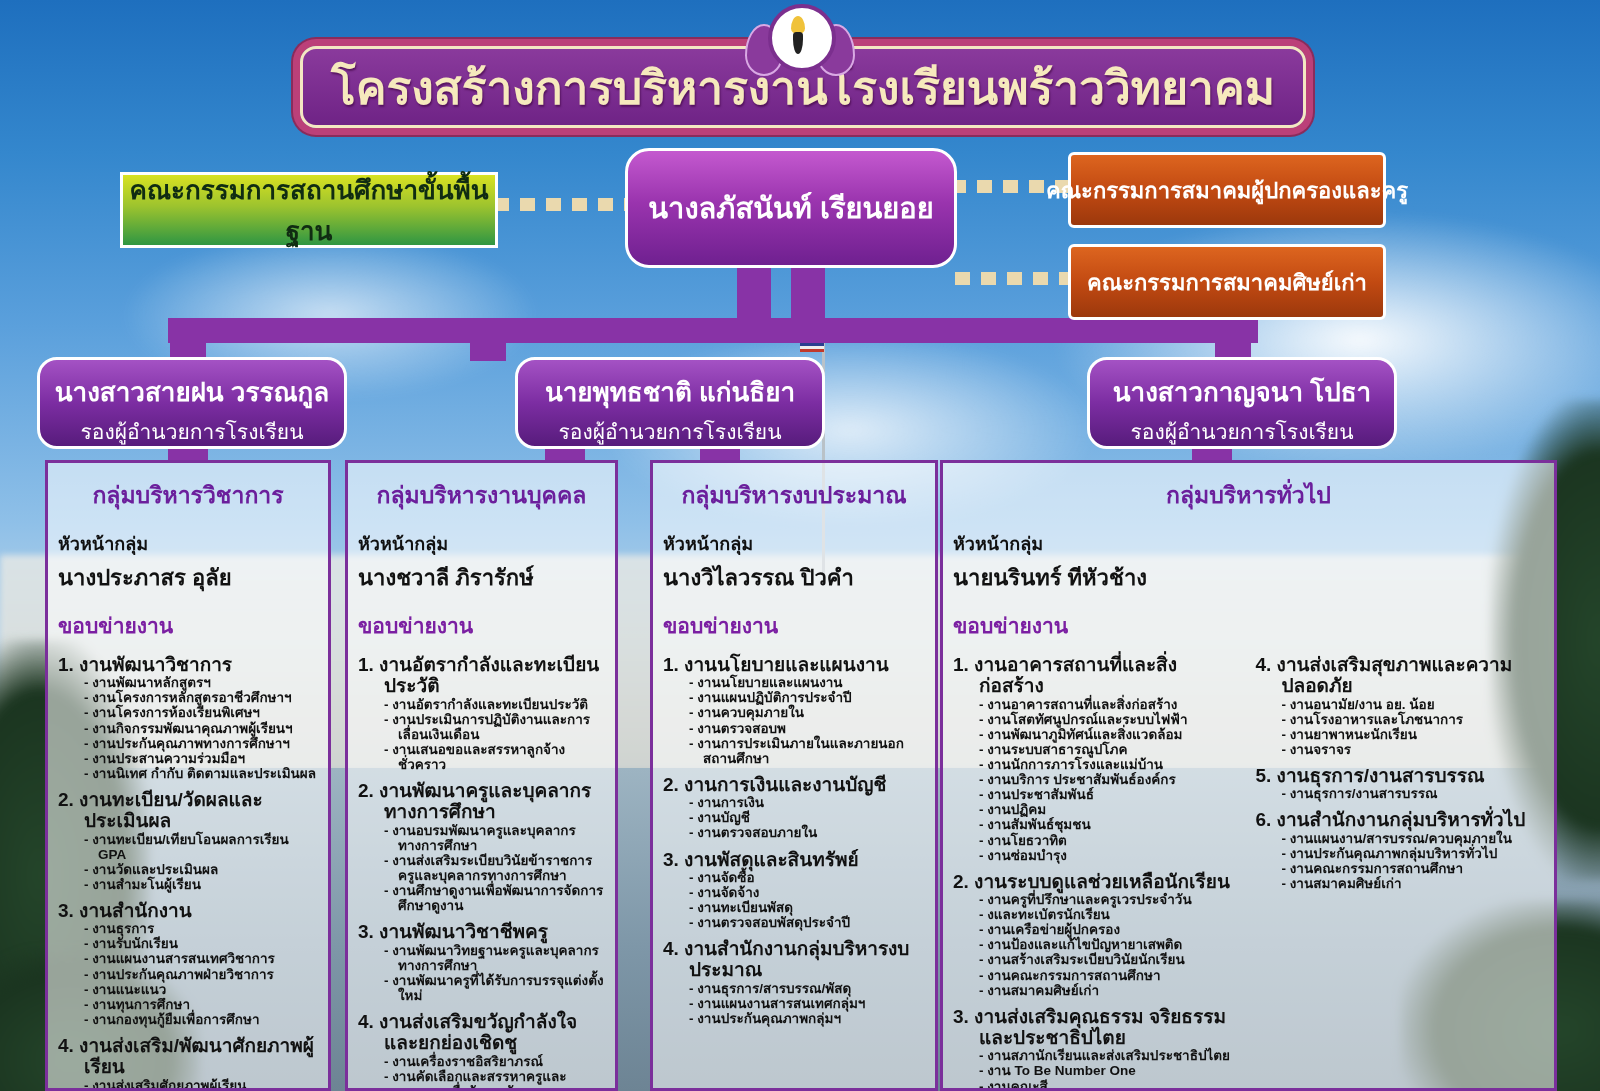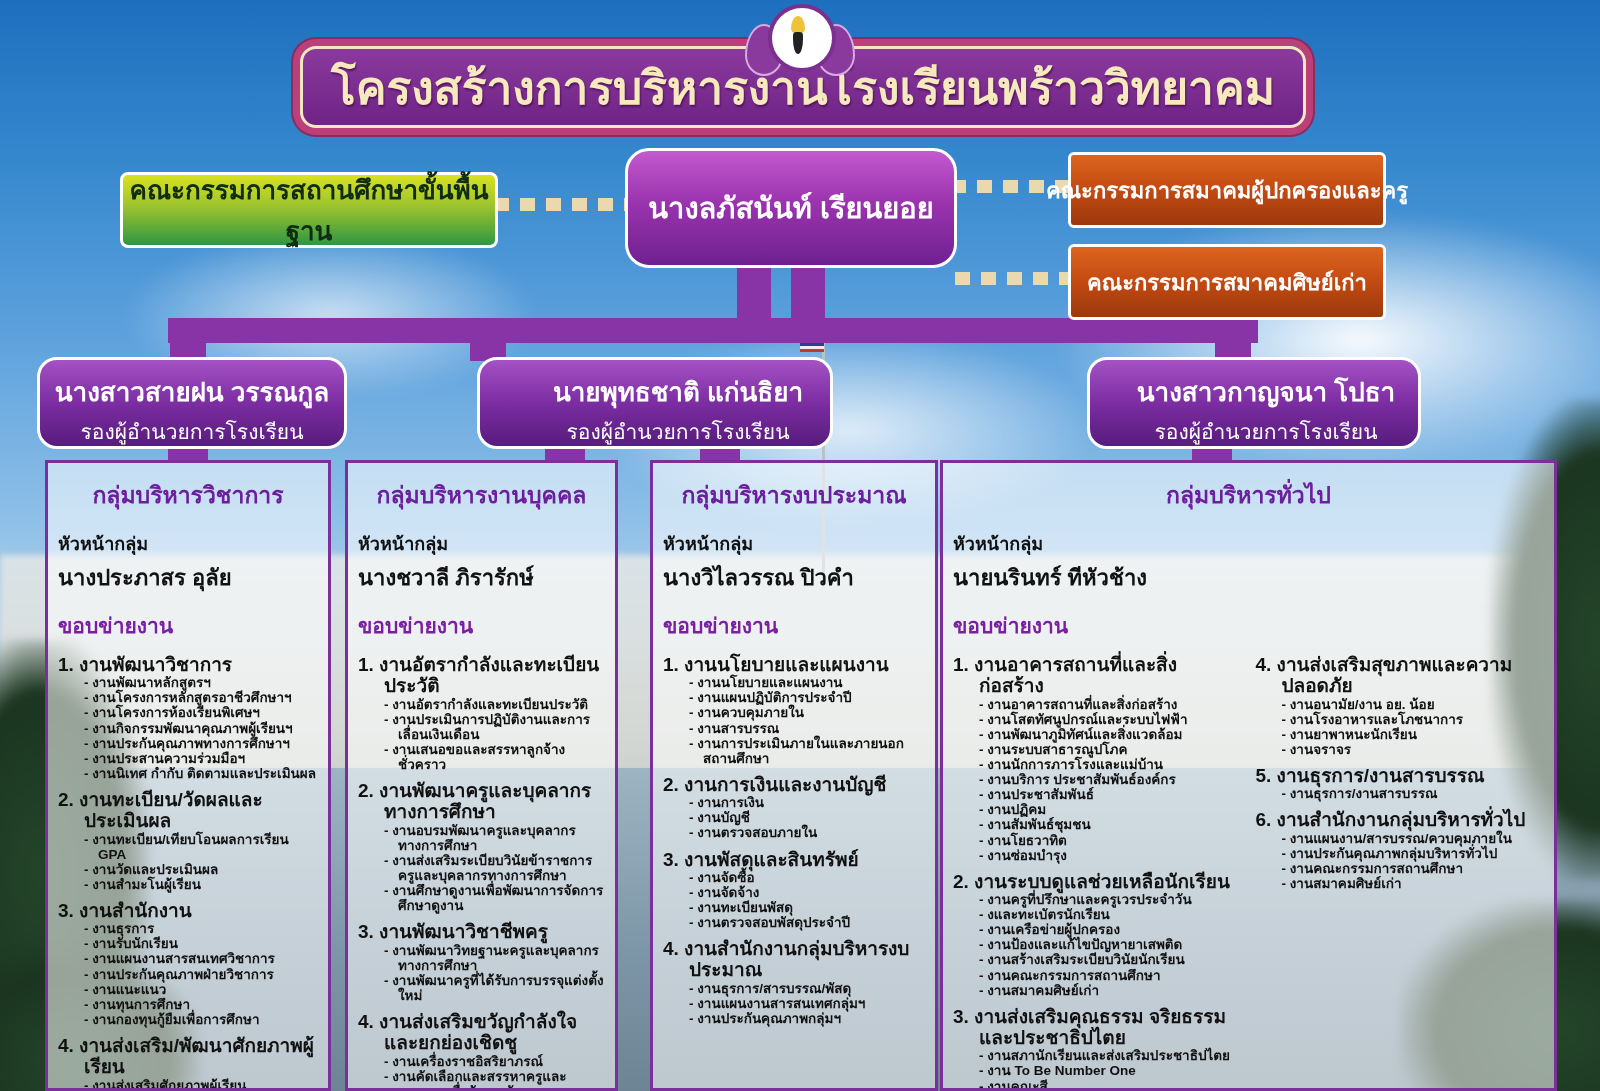--- a/index.html
+++ b/index.html
@@ -38,37 +38,37 @@
   .logo .flame{position:absolute;left:46px;top:14px;width:14px;height:18px;background:#f0c23a;border-radius:50% 50% 50% 50%/70% 70% 30% 30%;}
   .logo .drop{position:absolute;left:48px;top:30px;width:10px;height:22px;background:#222;border-radius:40% 40% 60% 60%/20% 20% 80% 80%;}
 
   
   .pline{position:absolute;background:#8833a6;}
   .dash{position:absolute;height:13px;background:repeating-linear-gradient(90deg,#ead9ae 0 15px,rgba(0,0,0,0) 15px 26px);}
 
   
   .box{position:absolute;display:flex;flex-direction:column;align-items:center;justify-content:center;text-align:center;}
   .greenbox{left:120px;top:172px;width:372px;height:70px;background:linear-gradient(180deg,#d9e222 0%,#9cc32e 45%,#2f9643 100%);
-            border:3px solid #fff;border-radius:8px;}
+            border:3px solid #fff;border-radius:0;}
   .greenbox .lbl{color:#102c12;font-size:26px;font-weight:700;}
   .dirbox{left:625px;top:148px;width:326px;height:114px;background:linear-gradient(180deg,#c459cf 0%,#9a34ae 45%,#6f2090 100%);
           border:3px solid #fff;border-radius:24px;}
   .dirbox .nm{color:#fff;font-size:29px;font-weight:700;}
   .dirbox .ps{color:#fff;font-size:23px;margin-top:4px;}
   .orangebox{left:1068px;width:312px;height:70px;background:linear-gradient(180deg,#dd651f 0%,#c24a12 50%,#9c380c 100%);
              border:3px solid #fff;border-radius:6px;}
   .ob1{top:152px;justify-content:center;}.ob2{top:244px;}
   .orangebox .lbl{color:#fff;font-size:22px;font-weight:700;white-space:nowrap;}
 
   
   .depbox{width:304px;height:86px;background:linear-gradient(180deg,#a452c4 0%,#7c2da2 50%,#571c7c 100%);
           border:3px solid #fff;border-radius:20px;top:357px;}
   .depbox .nm{color:#fff;font-size:26px;font-weight:700;white-space:nowrap;margin-top:13px;}
   .depbox .ps{color:#fff;font-size:21px;margin-top:3px;}
-  .d1{left:37px;}.d2{left:477px;padding-left:46px;}.d3{left:1087px;padding-left:24px;}
+  .d1{left:37px;}.d2{left:515px;}.d3{left:1087px;}
 
   
   .group-panel{position:absolute;top:460px;height:631px;background:rgba(255,255,255,.55);
                border:3px solid #7b2f9b;box-sizing:border-box;padding:8px 10px;overflow:hidden;}
   .g0{left:45px;width:286px;}
   .g1{left:345px;width:273px;}
   .g2{left:650px;width:288px;}
   .g3{left:940px;width:617px;}
   .grp-title{text-align:center;color:#6b1f9c;font-size:23px;font-weight:700;margin-top:6px;}
   .head-label{color:#111;font-size:18px;font-weight:700;margin-top:16px;}
@@ -232,21 +232,21 @@
       <div class="head-label">หัวหน้ากลุ่ม</div>
       <div class="head-name">นางวิไลวรรณ ปิวคำ</div>
       <div class="scope-label">ขอบข่ายงาน</div>
       <div class="cols">
         <div class="work-col">
           <div class="section">
             <div class="sec-title">1. งานนโยบายและแผนงาน</div>
             <div class="work-item">- งานนโยบายและแผนงาน</div>
             <div class="work-item">- งานแผนปฏิบัติการประจำปี</div>
             <div class="work-item">- งานควบคุมภายใน</div>
-            <div class="work-item">- งานสารบรรณ</div>
+            <div class="work-item">- งานตรวจสอบพ</div>
             <div class="work-item">- งานการประเมินภายในและภายนอกสถานศึกษา</div>
           </div>
           <div class="section">
             <div class="sec-title">2. งานการเงินและงานบัญชี</div>
             <div class="work-item">- งานการเงิน</div>
             <div class="work-item">- งานบัญชี</div>
             <div class="work-item">- งานตรวจสอบภายใน</div>
           </div>
           <div class="section">
             <div class="sec-title">3. งานพัสดุและสินทรัพย์</div>

